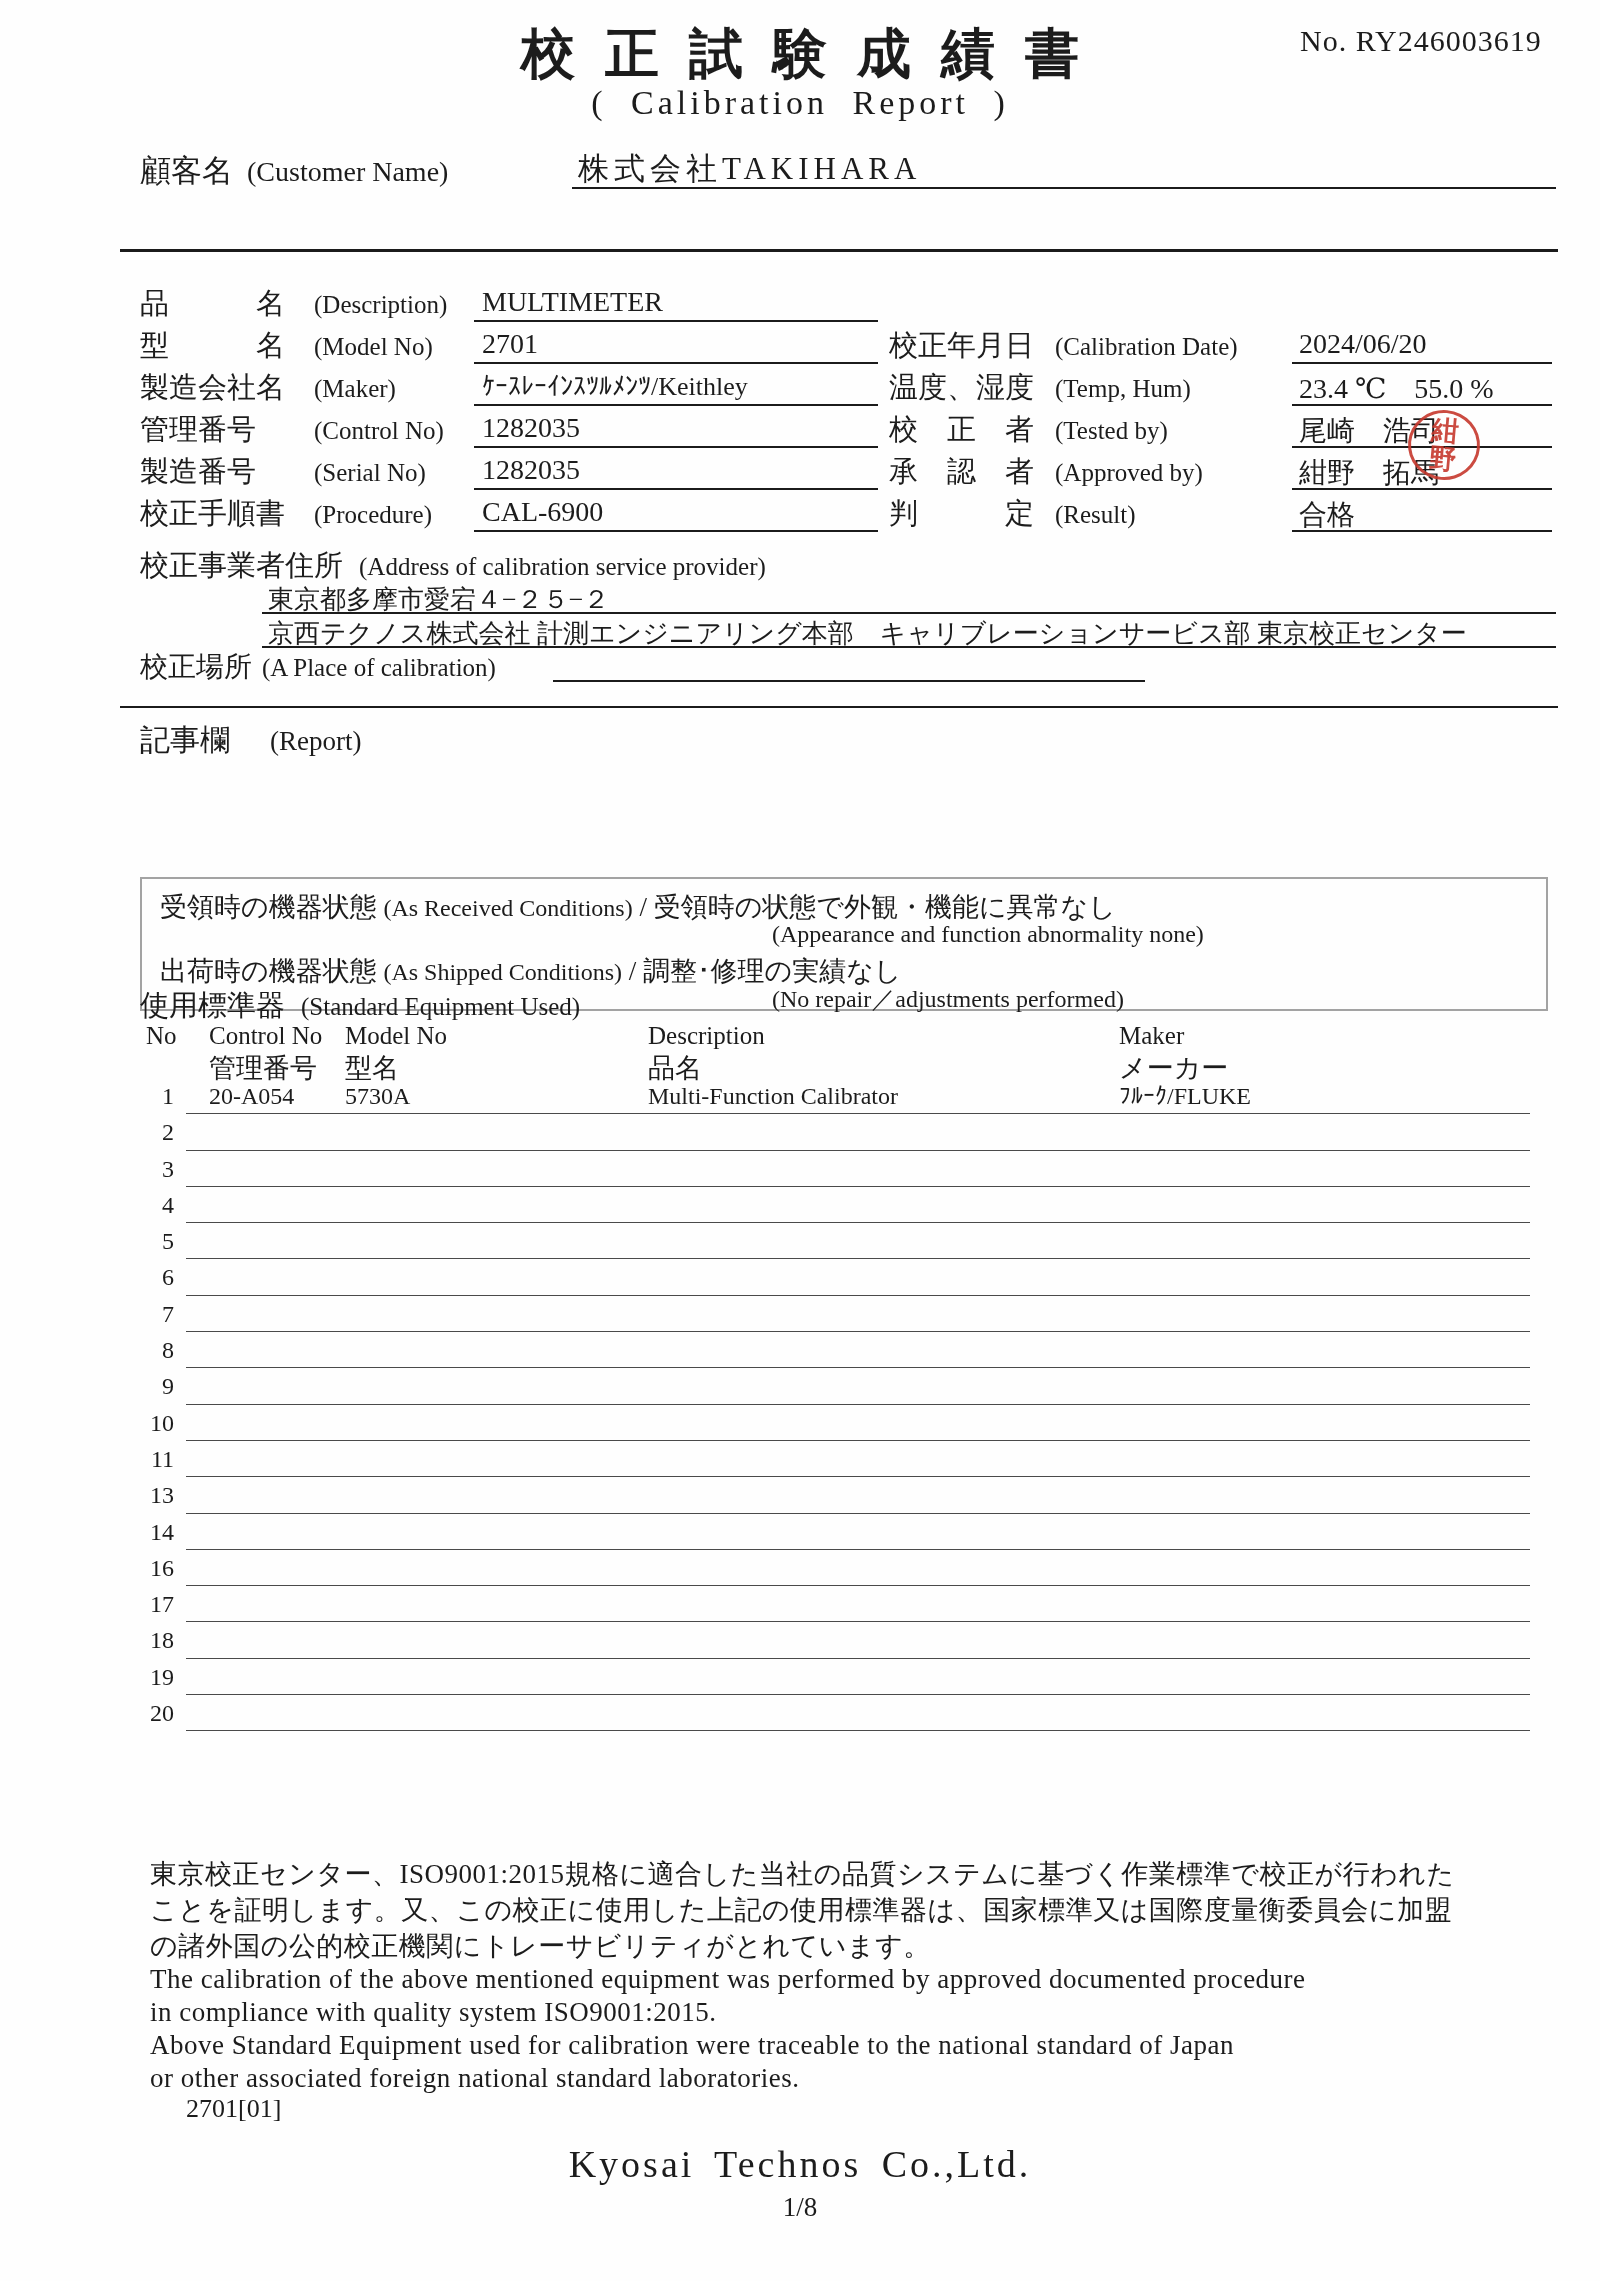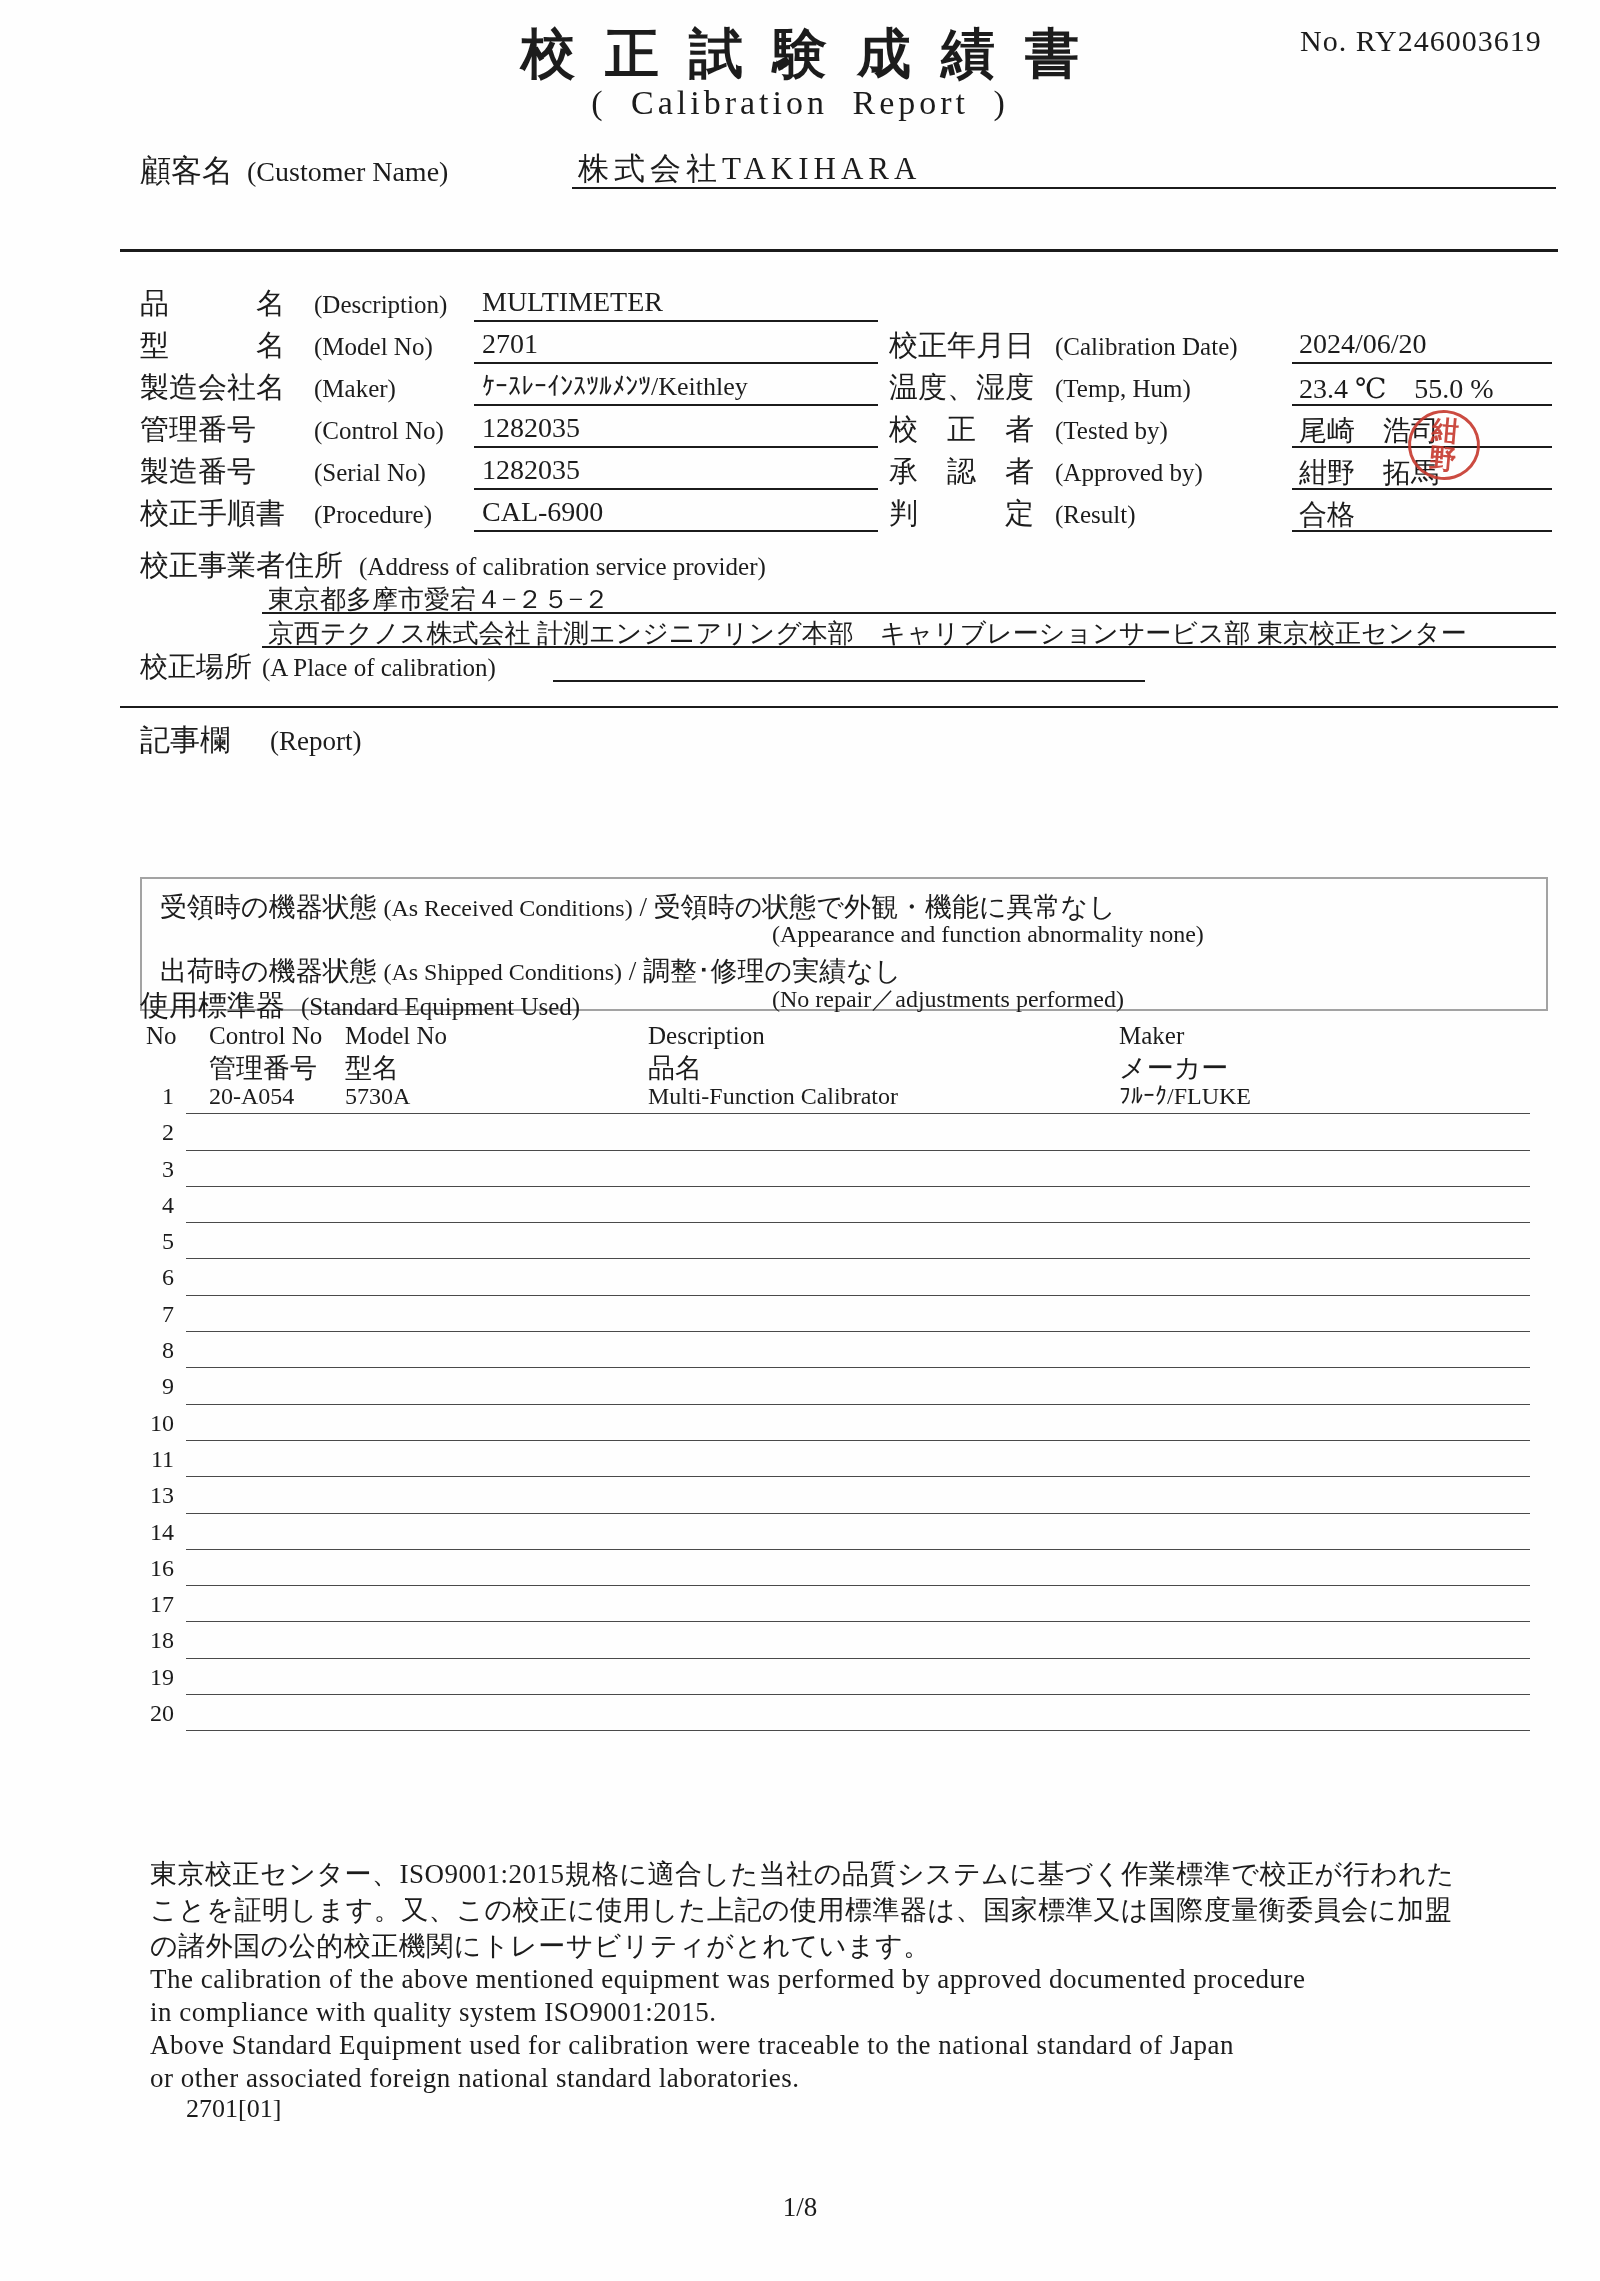--- a/index.html
+++ b/index.html
@@ -390,15 +390,16 @@
 
   <div class="note-line" style="top:1856px;">東京校正センター、ISO9001:2015規格に適合した当社の品質システムに基づく作業標準で校正が行われた</div>
   <div class="note-line" style="top:1892px;">ことを証明します。又、この校正に使用した上記の使用標準器は、国家標準又は国際度量衡委員会に加盟</div>
   <div class="note-line" style="top:1928px;">の諸外国の公的校正機関にトレーサビリティがとれています。</div>
   <div class="note-line" style="top:1964px;">The calibration of the above mentioned equipment was performed by approved documented procedure</div>
   <div class="note-line" style="top:1997px;">in compliance with quality system ISO9001:2015.</div>
   <div class="note-line" style="top:2030px;">Above Standard Equipment used for calibration were traceable to the national standard of Japan</div>
   <div class="note-line" style="top:2063px;">or other associated foreign national standard laboratories.</div>
   <div class="abs model-ref">2701[01]</div>
 
+  <div class="abs footer-co">Kyosai Technos Co.,Ltd.</div>
   <div class="abs footer-pg">1/8</div>
 
 </div>
 
 </body></html>

